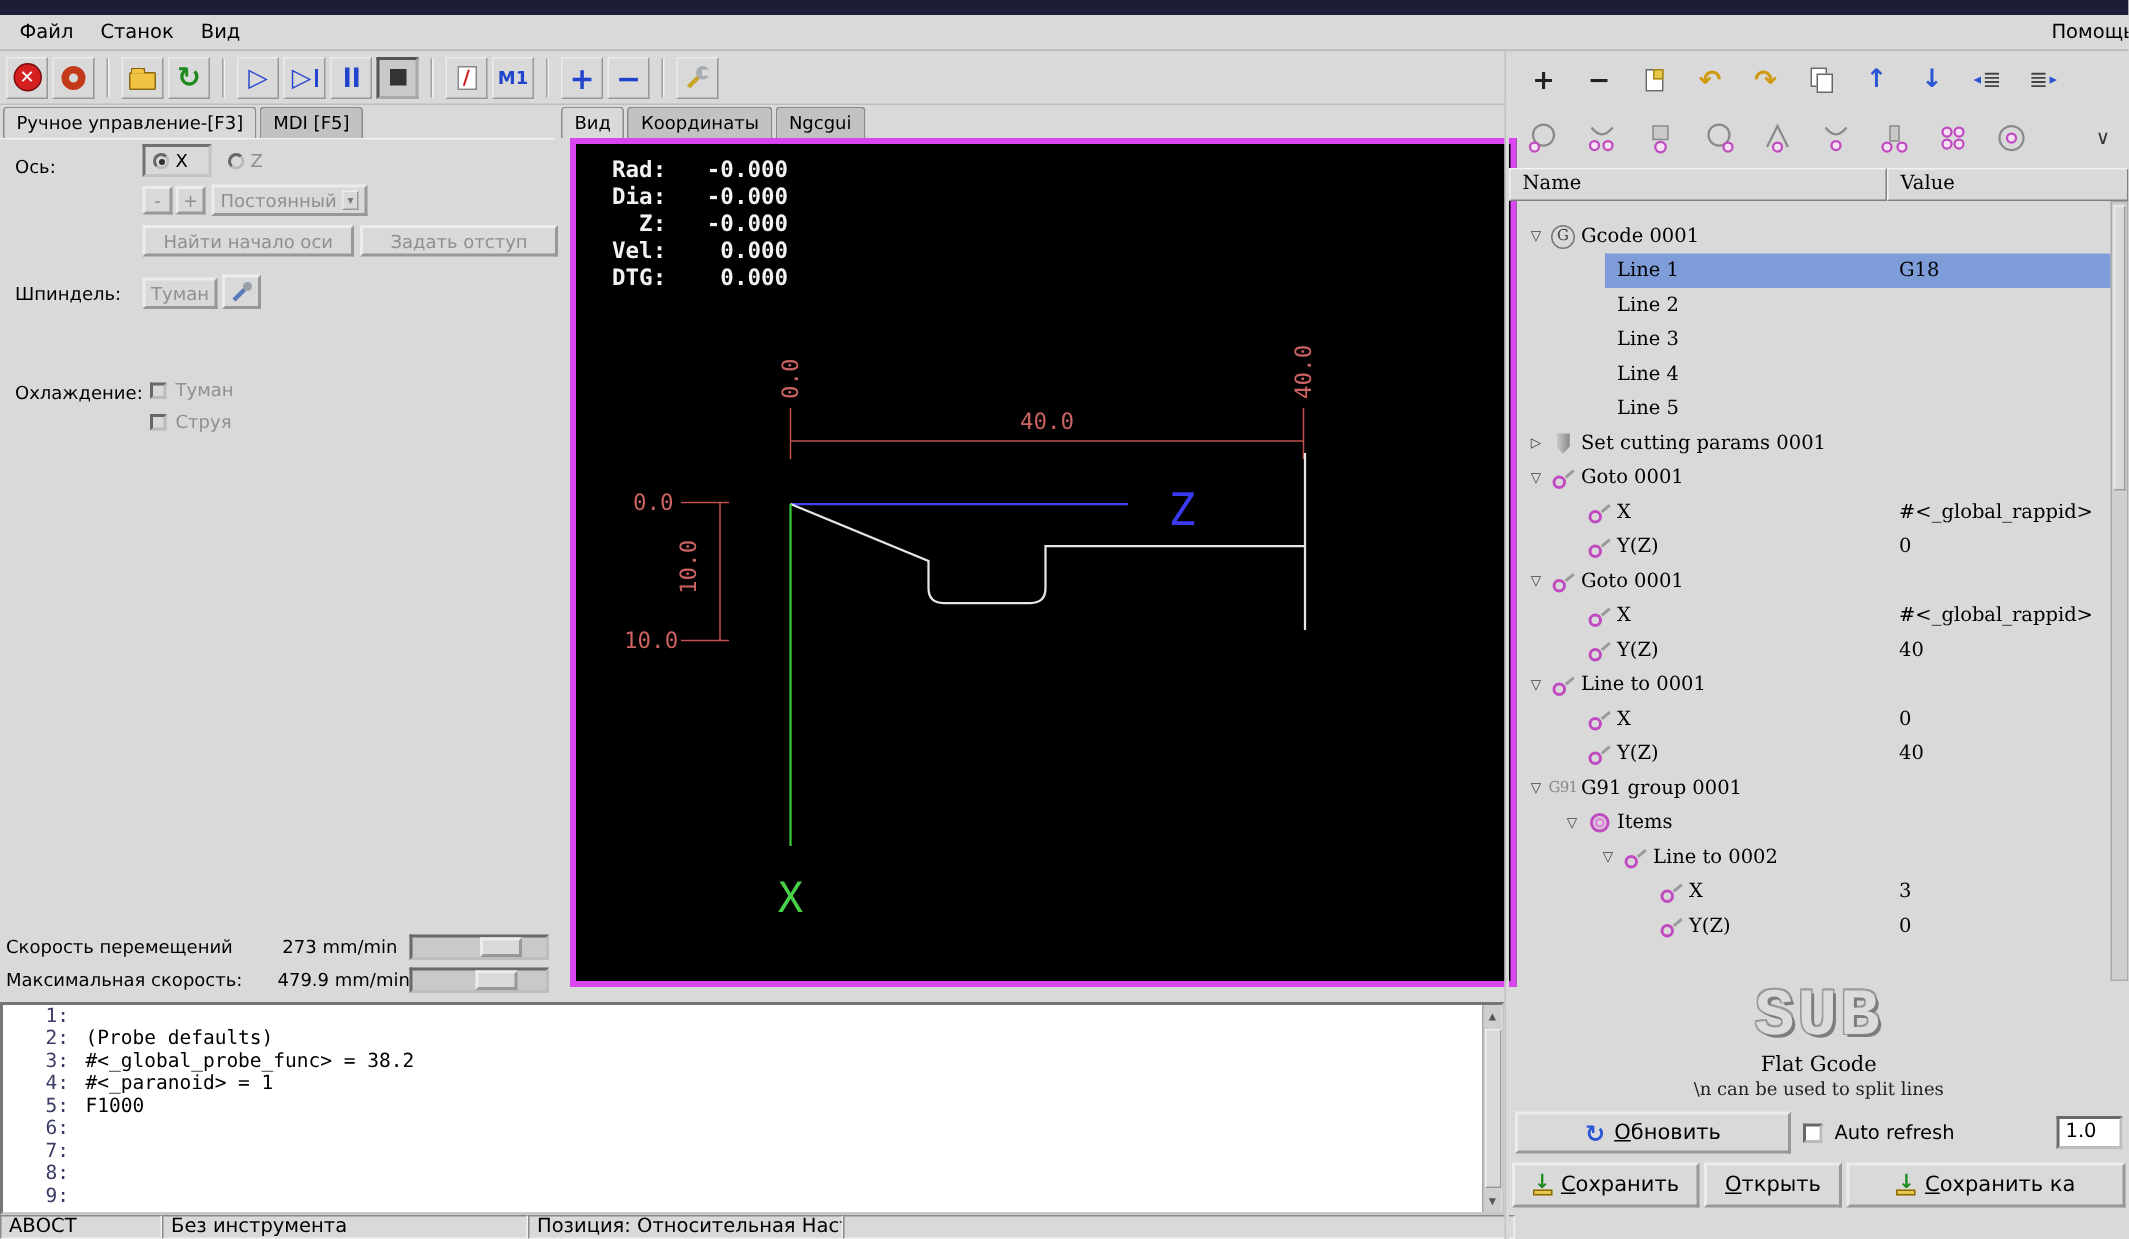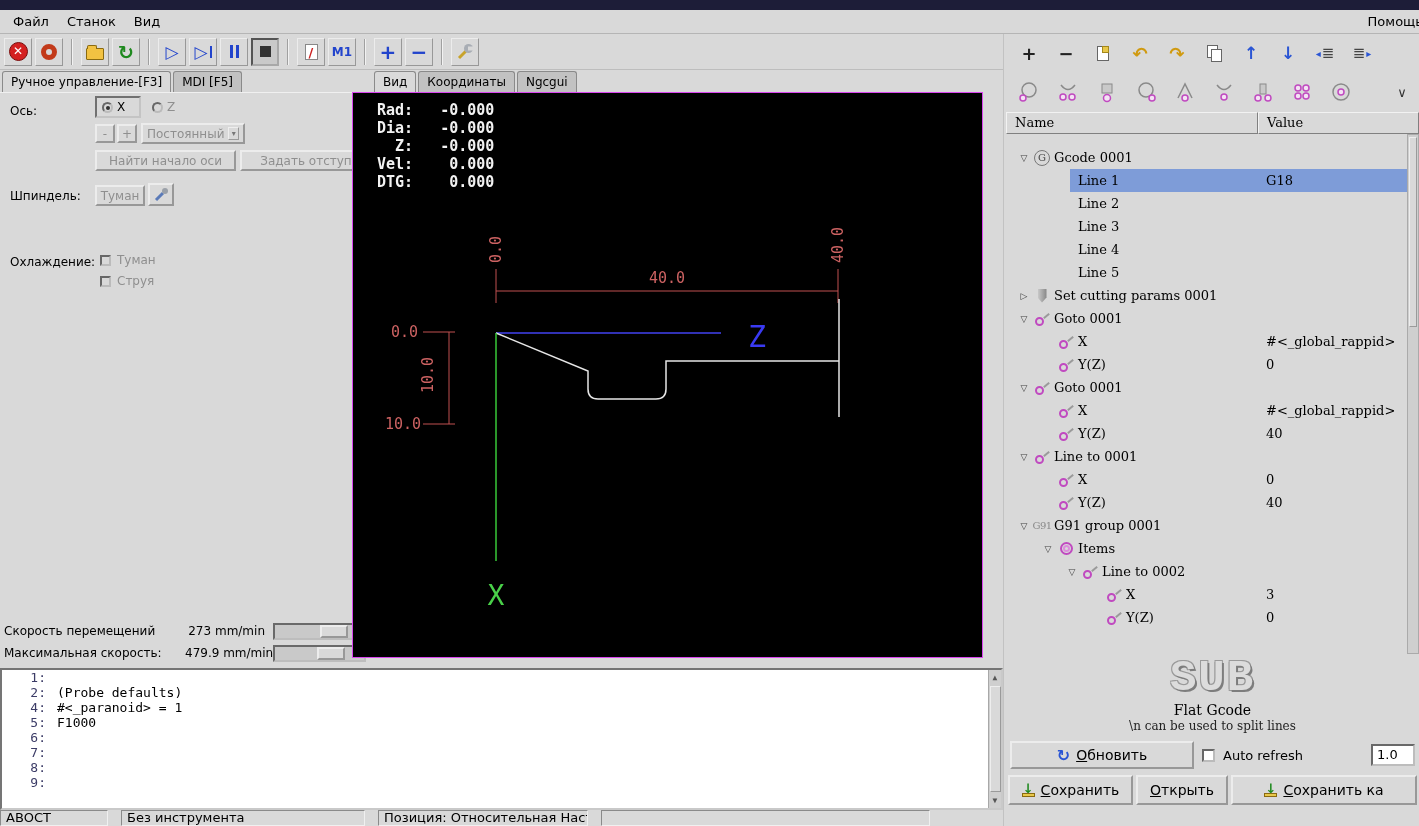--- a/index.html
+++ b/index.html
@@ -55,31 +55,31 @@
 .cb{width:11px;height:11px;border:2px inset #bbb;background:#d9d9d9;display:inline-block}
 .cbrow{position:absolute;display:flex;align-items:center;gap:6px}
 .sliders{position:absolute;left:0;bottom:4px;width:370px}
 .srow{display:flex;align-items:center;height:22px;padding:0 4px}
 .srow .sl{flex:1;white-space:nowrap}
 .srow .sv{width:80px;text-align:right;margin-right:8px;white-space:nowrap}
 .slider{width:93px;height:17px;border:2px inset #bdbdbd;background:#c9c9c9;position:relative;flex:none}
 .shandle{position:absolute;top:0;width:28px;height:13px;background:#d9d9d9;border:2px outset #ececec}
 
 .ctabs{position:absolute;left:372px;top:70px;width:631px;height:22px}
-.preview{position:absolute;left:352px;top:92px;width:631px;height:566px;background:#000;border:1px solid #d946ef}
+.preview{position:absolute;left:380px;top:92px;width:631px;height:566px;background:#000;border:4px solid #d946ef}
 .dro{position:absolute;left:24px;top:8px;color:#f2f2f2;font-size:15px;font-weight:bold;line-height:18px}
 
 .editor{position:absolute;left:0;top:668px;width:1003px;height:142px;background:#fff;border:2px inset #c9c9c9;font-size:13px;line-height:15px;overflow:hidden}
 .eline{white-space:pre}
 .eline .ln{display:inline-block;width:44px;text-align:right;color:#3b3b66}
 .eline .lt{padding-left:11px;color:#000}
 .vscroll{position:absolute;right:0;top:0;width:13px;height:100%;background:#cfcfcf;border-left:1px solid #a8a8a8;display:flex;flex-direction:column;align-items:center;justify-content:space-between;font-size:8px;color:#555}
 .vthumb{flex:1;width:11px;background:#d9d9d9;border:1px outset #eee;margin:1px 0}
 
-.statusbar{position:absolute;left:0;top:810px;width:930px;height:16px;display:flex;gap:13px;font-size:13px}
+.statusbar{position:absolute;left:0;top:810px;width:1010px;height:16px;display:flex;gap:0;font-size:13px}
 .sseg{border:1px solid;border-color:#8a8a8a #f0f0f0 #f0f0f0 #8a8a8a;padding:0 5px;white-space:nowrap;overflow:hidden;line-height:14px}
 
 .vdiv{position:absolute;left:1003px;top:34px;width:3px;height:792px;background:#d9d9d9;border-left:1px solid #c2c2c2}
 .rp{position:absolute;left:1006px;top:34px;width:413px;height:792px;display:flex;flex-direction:column;overflow:hidden}
 .rp-tb1{height:38px;display:flex;align-items:center;gap:7px;padding:0 8px}
 .rp-tb2{height:40px;display:flex;align-items:center;gap:9px;padding:0 8px}
 .rbtn{width:30px;height:30px;display:flex;align-items:center;justify-content:center;border:1px solid #d9d9d9;background:#d9d9d9}
 .g-pm{color:#222;font-weight:bold;font-size:18px}
 .g-ud{color:#d09a10;font-weight:bold;font-size:18px}
 .g-bl{color:#2a55d4;font-weight:bold;font-size:17px}
@@ -304,20 +304,21 @@
     <line x1="486" y1="206" x2="486" y2="324" stroke="#e6e6e6" stroke-width="1.5"></line>
     <line x1="143" y1="240" x2="143" y2="468" stroke="#39c939" stroke-width="1.5"></line>
     <text x="404" y="254" fill="#3a3af2" font-size="30" text-anchor="middle" font-family="DejaVu Sans Mono, monospace">Z</text>
     <text x="143" y="512" fill="#49d049" font-size="28" text-anchor="middle" font-family="DejaVu Sans Mono, monospace">X</text>
   </svg>
 </div>
 
 <div class="editor mono">
   <div class="eline"><span class="ln">1:</span><span class="lt"></span></div>
   <div class="eline"><span class="ln">2:</span><span class="lt">(Probe defaults)</span></div>
+  <div class="eline"><span class="ln">3:</span><span class="lt">#&lt;_global_probe_func&gt; = 38.2</span></div>
   <div class="eline"><span class="ln">4:</span><span class="lt">#&lt;_paranoid&gt; = 1</span></div>
   <div class="eline"><span class="ln">5:</span><span class="lt">F1000</span></div>
   <div class="eline"><span class="ln">6:</span><span class="lt"></span></div>
   <div class="eline"><span class="ln">7:</span><span class="lt"></span></div>
   <div class="eline"><span class="ln">8:</span><span class="lt"></span></div>
   <div class="eline"><span class="ln">9:</span><span class="lt"></span></div>
   <div class="vscroll">
     <span>▲</span>
     <span class="vthumb"></span>
     <span>▼</span>

